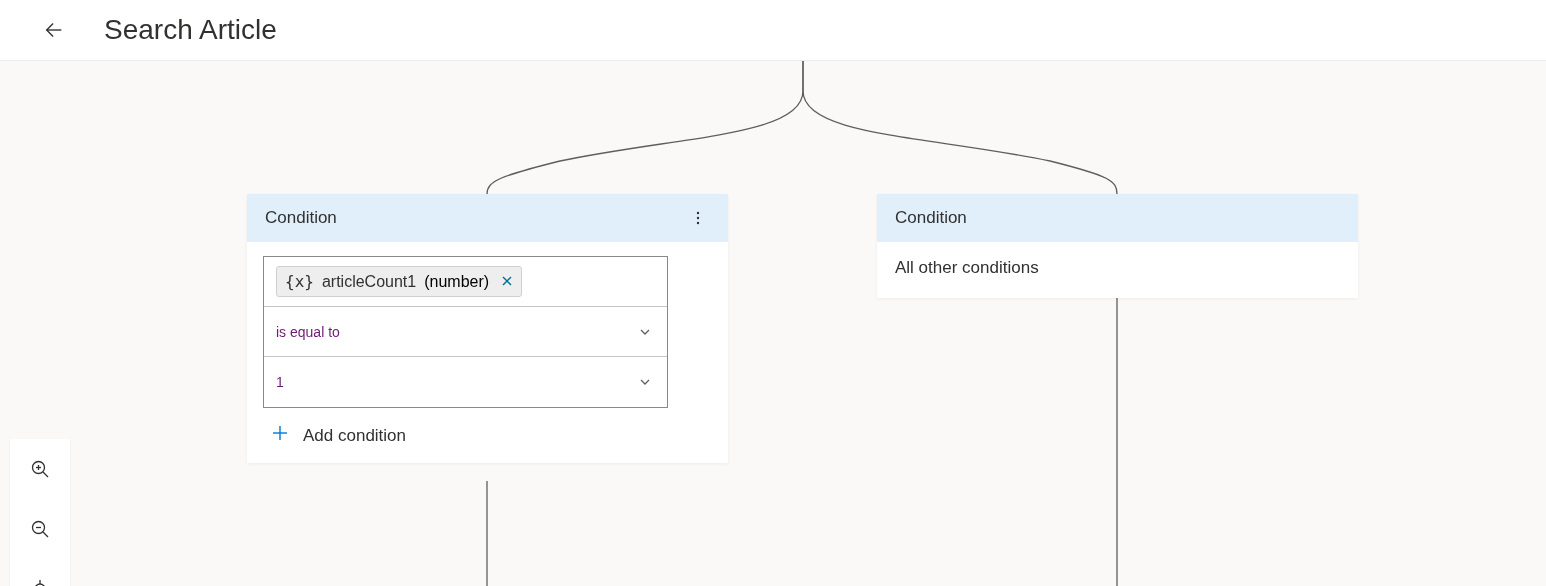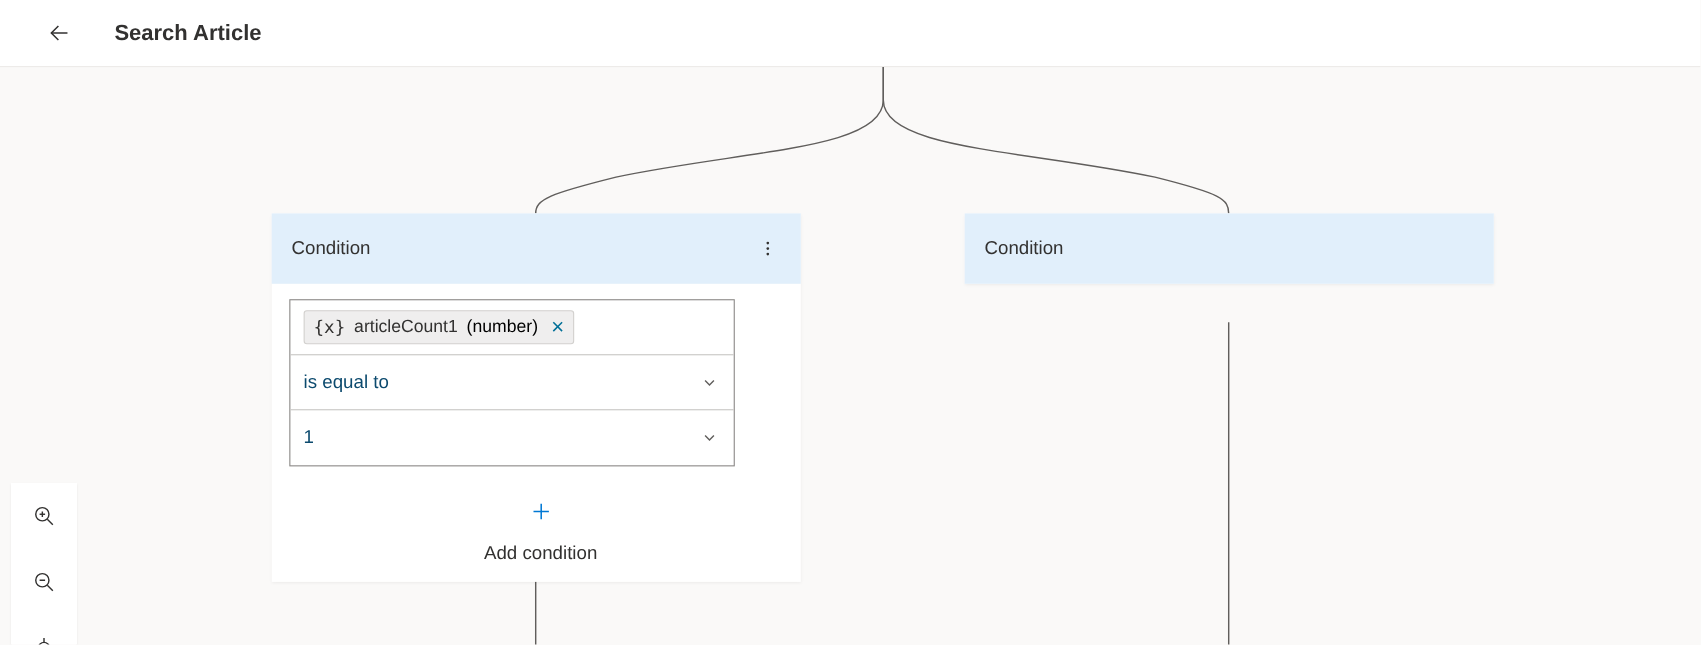--- a/index.html
+++ b/index.html
@@ -22,22 +22,22 @@
     .back-btn {
       width: 32px;
       height: 32px;
       display: flex;
       align-items: center;
       justify-content: center;
       cursor: pointer;
       margin-right: 34px;
     }
     .page-title {
-      font-size: 20px;
-      font-weight: 700;
+      font-size: 28px;
+      font-weight: 400;
       color: #323130;
     }
     .canvas {
       position: relative;
       width: 100%;
       height: 525px;
     }
     .connector {
       position: absolute;
       top: 0;
@@ -56,21 +56,21 @@
       top: 133px;
       width: 481px;
     }
     .card-right {
       left: 877px;
       top: 133px;
       width: 481px;
     }
     .card-header {
       background: #e1effb;
-      height: 64px;
+      height: 48px;
       display: flex;
       align-items: center;
       padding: 0 18px;
       justify-content: space-between;
     }
     .card-header-title {
       font-size: 17px;
       color: #323130;
     }
     .more-btn {
@@ -118,41 +118,40 @@
     .var-name { color: #323130; text-align: center; }
     .var-type { color: #000000; }
     .chip-close {
       margin-left: 4px;
       color: #006f97;
       cursor: pointer;
       font-size: 14px;
     }
     .sel-text {
       flex: 1;
-      font-size: 17px;
-      color: #0c4a6e;
+      font-size: 14px;
+      color: #701a75;
     }
     .chevron {
       width: 20px;
       height: 20px;
       display: flex;
       align-items: center;
       justify-content: center;
       color: #605e5c;
     }
     .add-cond {
-      margin-top: 32px;
+      margin-top: 16px;
       padding-left: 8px;
       display: flex;
       align-items: center;
       gap: 14px;
       cursor: pointer;
       font-size: 17px;
       color: #323130;
-      flex-direction: column;
     }
     .plus-icon { color: #0078d4; }
 
     .zoom-panel {
       position: absolute;
       left: 10px;
       top: 378px;
       width: 60px;
       background: #ffffff;
       box-shadow: 0 1px 2px rgba(0,0,0,0.08);
@@ -246,20 +245,21 @@
         </span>
         <span>Add condition</span>
       </div>
     </div>
   </div>
 
   <div class="card card-right">
     <div class="card-header">
       <span class="card-header-title">Condition</span>
     </div>
+    <div class="card-body-simple">All other conditions</div>
   </div>
 
   <div class="zoom-panel">
     <div class="zoom-btn">
       <svg width="20" height="20" viewBox="0 0 20 20" fill="none" stroke="#323130" stroke-width="1.3">
         <circle cx="8.5" cy="8.5" r="6"></circle>
           <line x1="13" y1="13" x2="18" y2="18"></line>
         <line x1="8.5" y1="6" x2="8.5" y2="11"></line>
           <line x1="6" y1="8.5" x2="11" y2="8.5"></line>
       </svg>

